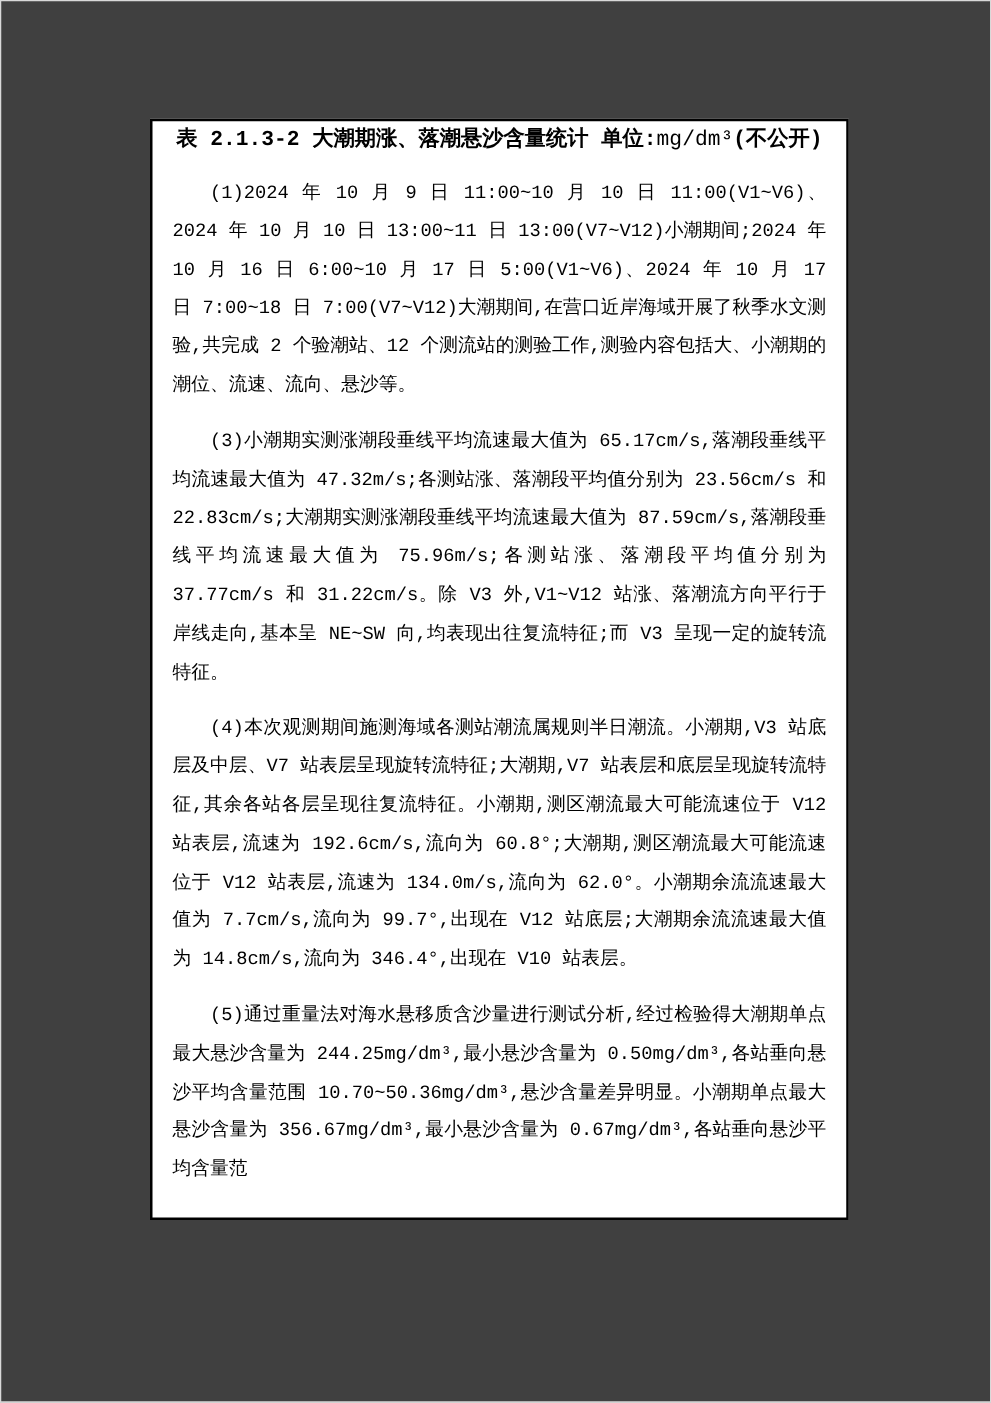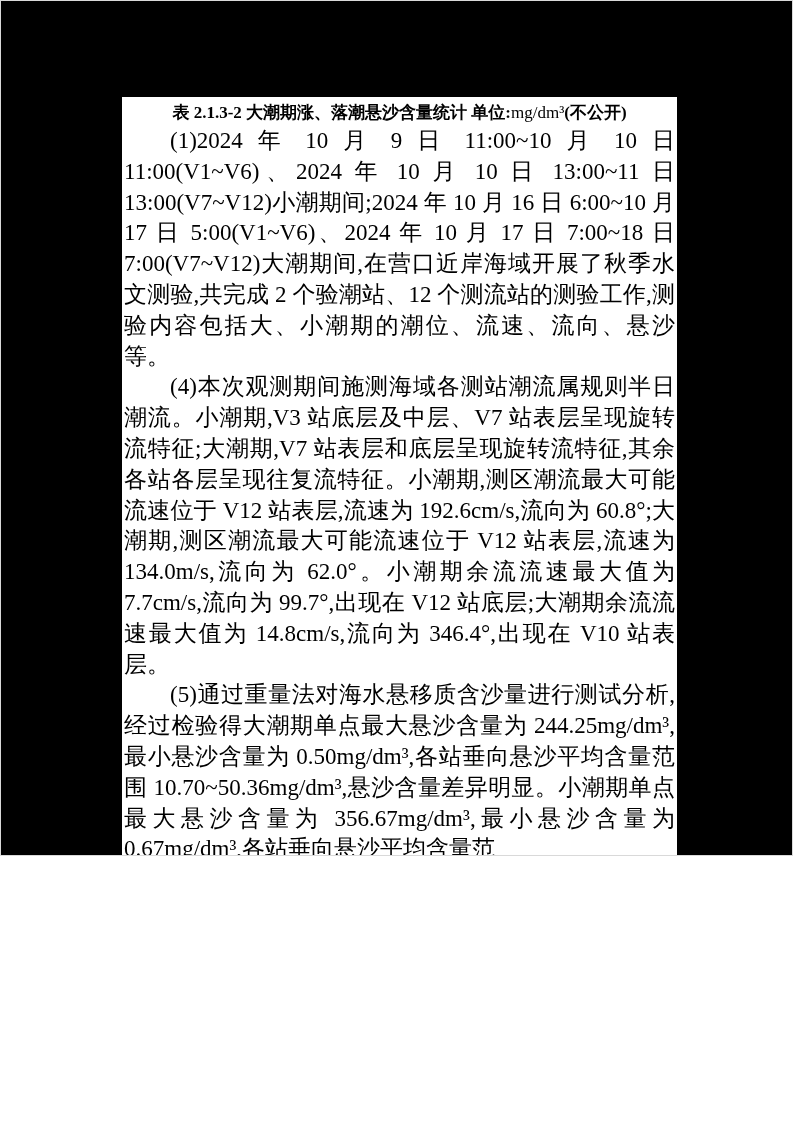--- a/index.html
+++ b/index.html
@@ -1,22 +1,22 @@
 <!DOCTYPE html>
 <html><head>
 <meta charset="utf-8">
 <style>
   html,body{margin:0;padding:0;background:#ffffff;}
   .page{
     position:relative;
-    width:793px;height:856px;
-    background:#000000;
+    width:793px;height:1122px;
+    background:#404040;
     box-sizing:border-box;
     border:1px solid #d9d9d9;
-    font-family:Liberation Serif, serif;
+    font-family:Liberation Mono, monospace;
     color:#000000;
     overflow:hidden;
   }
   .frame{
     position:absolute;
     left:119px;top:94px;
     width:559px;
     box-sizing:border-box;
     border:2px solid #000000;
     padding:3px 2px 8px 2px;
@@ -31,35 +31,36 @@
     white-space:nowrap;
   }
   .caption .unit{font-weight:normal;}
   .heading{
     margin:1px 0 2px 0;
     font-size:20px;
     line-height:31px;
     font-weight:bold;
   }
   .para{
-    margin:0;
-    font-size:23px;
+    margin:14px;
+    font-size:15px;
     line-height:30.8px;
     text-align:justify;
     text-indent:2em;
     word-break:break-word;
   }
 </style>
 </head>
 <body>
 
 <div class="page">
   <div class="frame">
 
     <p class="caption"><span>表 2.1.3-2 </span><span>大潮期涨、落潮悬沙含量统计 单位:</span><span class="unit">mg/dm³</span><span>(不公开)</span></p>
 
 
     <p class="para">(1)2024 年 10 月 9 日 11:00~10 月 10 日 11:00(V1~V6)、2024 年 10 月 10 日 13:00~11 日 13:00(V7~V12)小潮期间;2024 年 10 月 16 日 6:00~10 月 17 日 5:00(V1~V6)、2024 年 10 月 17 日 7:00~18 日 7:00(V7~V12)大潮期间,在营口近岸海域开展了秋季水文测验,共完成 2 个验潮站、12 个测流站的测验工作,测验内容包括大、小潮期的潮位、流速、流向、悬沙等。</p>
+    <p class="para">(3)小潮期实测涨潮段垂线平均流速最大值为 65.17cm/s,落潮段垂线平均流速最大值为 47.32m/s;各测站涨、落潮段平均值分别为 23.56cm/s 和 22.83cm/s;大潮期实测涨潮段垂线平均流速最大值为 87.59cm/s,落潮段垂线平均流速最大值为 75.96m/s;各测站涨、落潮段平均值分别为 37.77cm/s 和 31.22cm/s。除 V3 外,V1~V12 站涨、落潮流方向平行于岸线走向,基本呈 NE~SW 向,均表现出往复流特征;而 V3 呈现一定的旋转流特征。</p>
     <p class="para">(4)本次观测期间施测海域各测站潮流属规则半日潮流。小潮期,V3 站底层及中层、V7 站表层呈现旋转流特征;大潮期,V7 站表层和底层呈现旋转流特征,其余各站各层呈现往复流特征。小潮期,测区潮流最大可能流速位于 V12 站表层,流速为 192.6cm/s,流向为 60.8°;大潮期,测区潮流最大可能流速位于 V12 站表层,流速为 134.0m/s,流向为 62.0°。小潮期余流流速最大值为 7.7cm/s,流向为 99.7°,出现在 V12 站底层;大潮期余流流速最大值为 14.8cm/s,流向为 346.4°,出现在 V10 站表层。</p>
     <p class="para">(5)通过重量法对海水悬移质含沙量进行测试分析,经过检验得大潮期单点最大悬沙含量为 244.25mg/dm³,最小悬沙含量为 0.50mg/dm³,各站垂向悬沙平均含量范围 10.70~50.36mg/dm³,悬沙含量差异明显。小潮期单点最大悬沙含量为 356.67mg/dm³,最小悬沙含量为 0.67mg/dm³,各站垂向悬沙平均含量范</p>
 
   </div>
 </div>
 
 </body></html>

